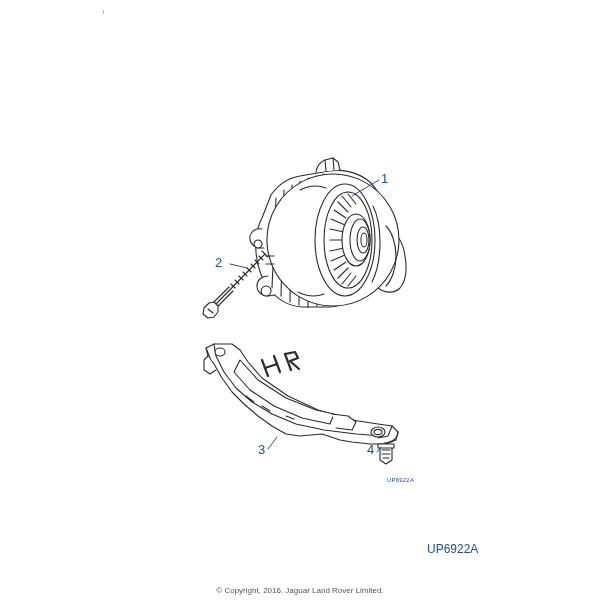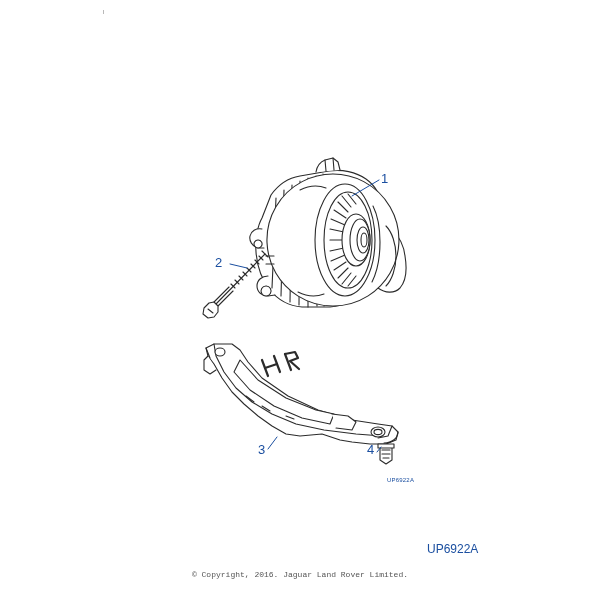--- a/index.html
+++ b/index.html
@@ -52,26 +52,26 @@
     position: absolute;
     left: 427px;
     top: 542px;
     color: #1b4fa0;
     font-size: 12px;
     font-family: "Liberation Sans", sans-serif;
   }
   .copyright {
     position: absolute;
     left: 0;
-    top: 570px;
+    top: 586px;
     width: 600px;
     text-align: center;
     color: #555555;
     font-size: 8px;
-    font-family: Liberation Mono, monospace;
+    font-family: Liberation Sans, sans-serif;
   }
   .tick-mark {
     position: absolute;
     left: 103px;
     top: 10px;
     width: 1px;
     height: 4px;
     background: #b9b9b9;
   }
 </style>

